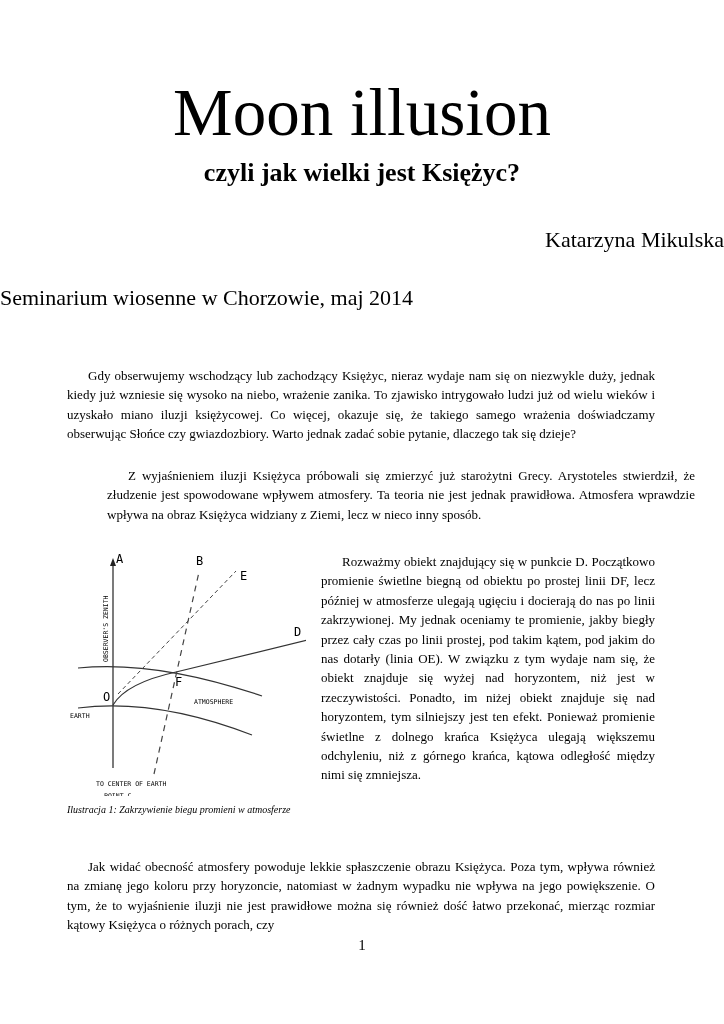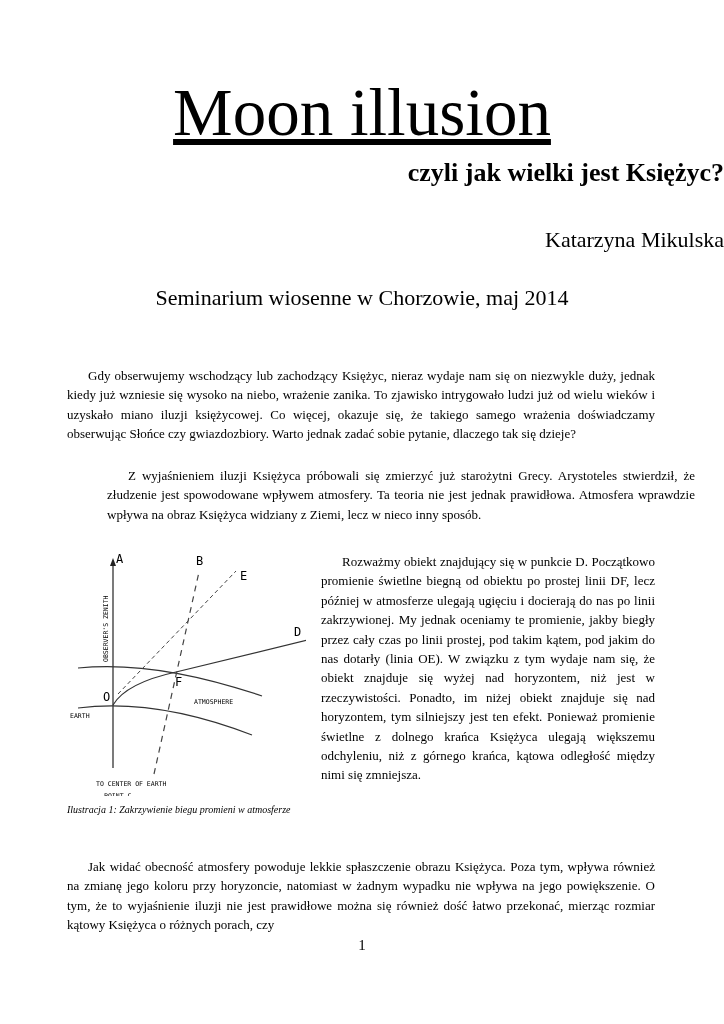--- a/index.html
+++ b/index.html
@@ -1,20 +1,20 @@
 <!DOCTYPE html>
 <html><head>
   <meta charset="utf-8">
   <style>
     html, body { margin: 0; padding: 0; background: #ffffff; }
     body { width: 724px; height: 1024px; position: relative; overflow: hidden; font-family: "Liberation Serif", serif; color: #000; }
-    .title { position: absolute; left: 0; width: 724px; top: 74px; text-align: center; font-size: 67px; line-height: 76px; text-decoration: underline; }
-    .subtitle { position: absolute; left: 0; width: 724px; top: 158px; text-align: right; font-size: 26px; font-weight: bold; line-height: 30px; }
+    .title { position: absolute; left: 0; width: 724px; top: 74px; text-align: center; font-size: 67px; line-height: 76px; }
+    .subtitle { position: absolute; left: 0; width: 724px; top: 158px; text-align: center; font-size: 26px; font-weight: bold; line-height: 30px; }
     .author { position: absolute; left: 0; width: 724px; top: 226px; text-align: right; font-size: 22px; line-height: 28px; }
-    .event { position: absolute; left: 0; width: 724px; top: 284px; text-align: center; font-size: 22px; line-height: 28px; }
+    .event { position: absolute; left: 0; width: 724px; top: 284px; text-align: left; font-size: 22px; line-height: 28px; }
     .para { position: absolute; font-size: 13px; line-height: 19.4px; text-align: justify; text-indent: 21px; margin: 0; }
     .p1 { left: 67px; width: 588px; top: 366px; }
     .p2 { left: 67px; width: 588px; top: 466px; margin-left: 40px; }
     .p3 { left: 321px; width: 334px; top: 552px; }
     .p4 { left: 67px; width: 588px; top: 848px; margin-top: 9px; }
     .figure { position: absolute; left: 66px; top: 548px; width: 240px; height: 248px; }
     .caption { position: absolute; left: 67px; top: 800px; width: 240px; font-style: italic; font-size: 10px; line-height: 19px; }
     .page-number { position: absolute; left: 0; width: 724px; top: 937px; text-align: center; font-size: 15px; }
     svg text.lbl { font-family: "DejaVu Sans Mono", monospace; fill: #000; }
   </style>

